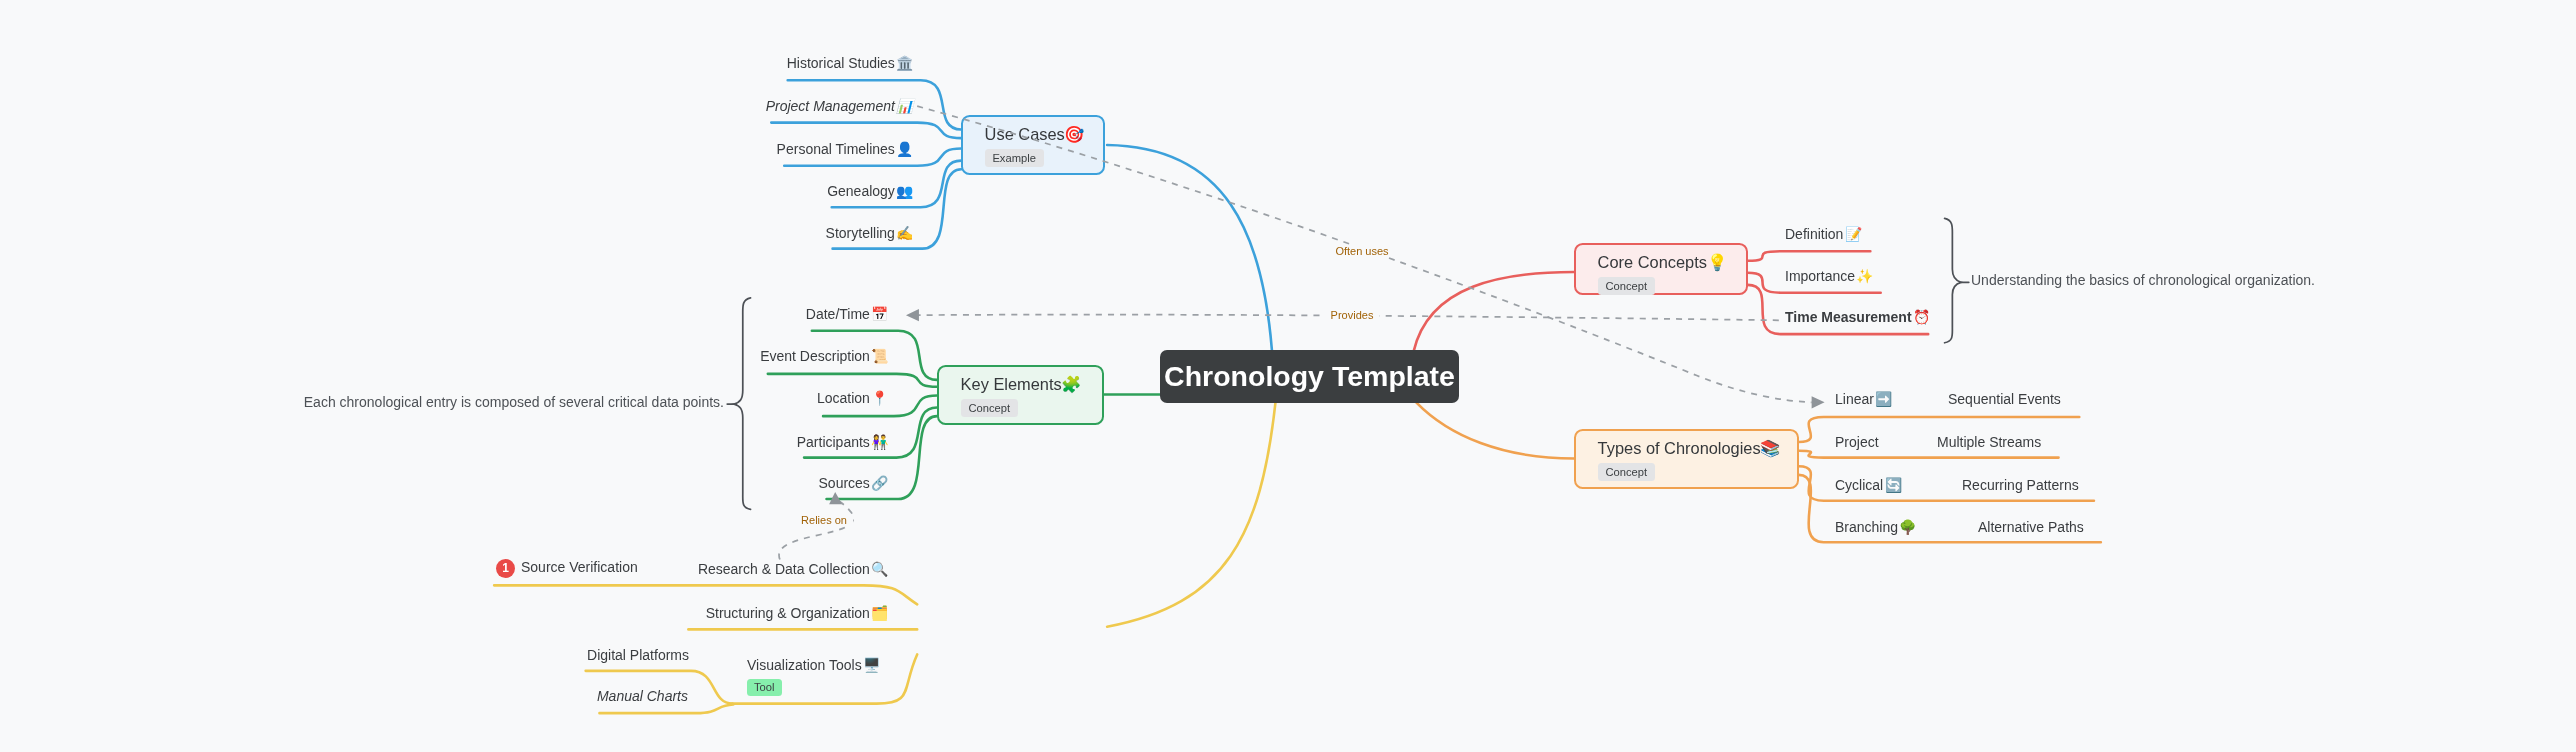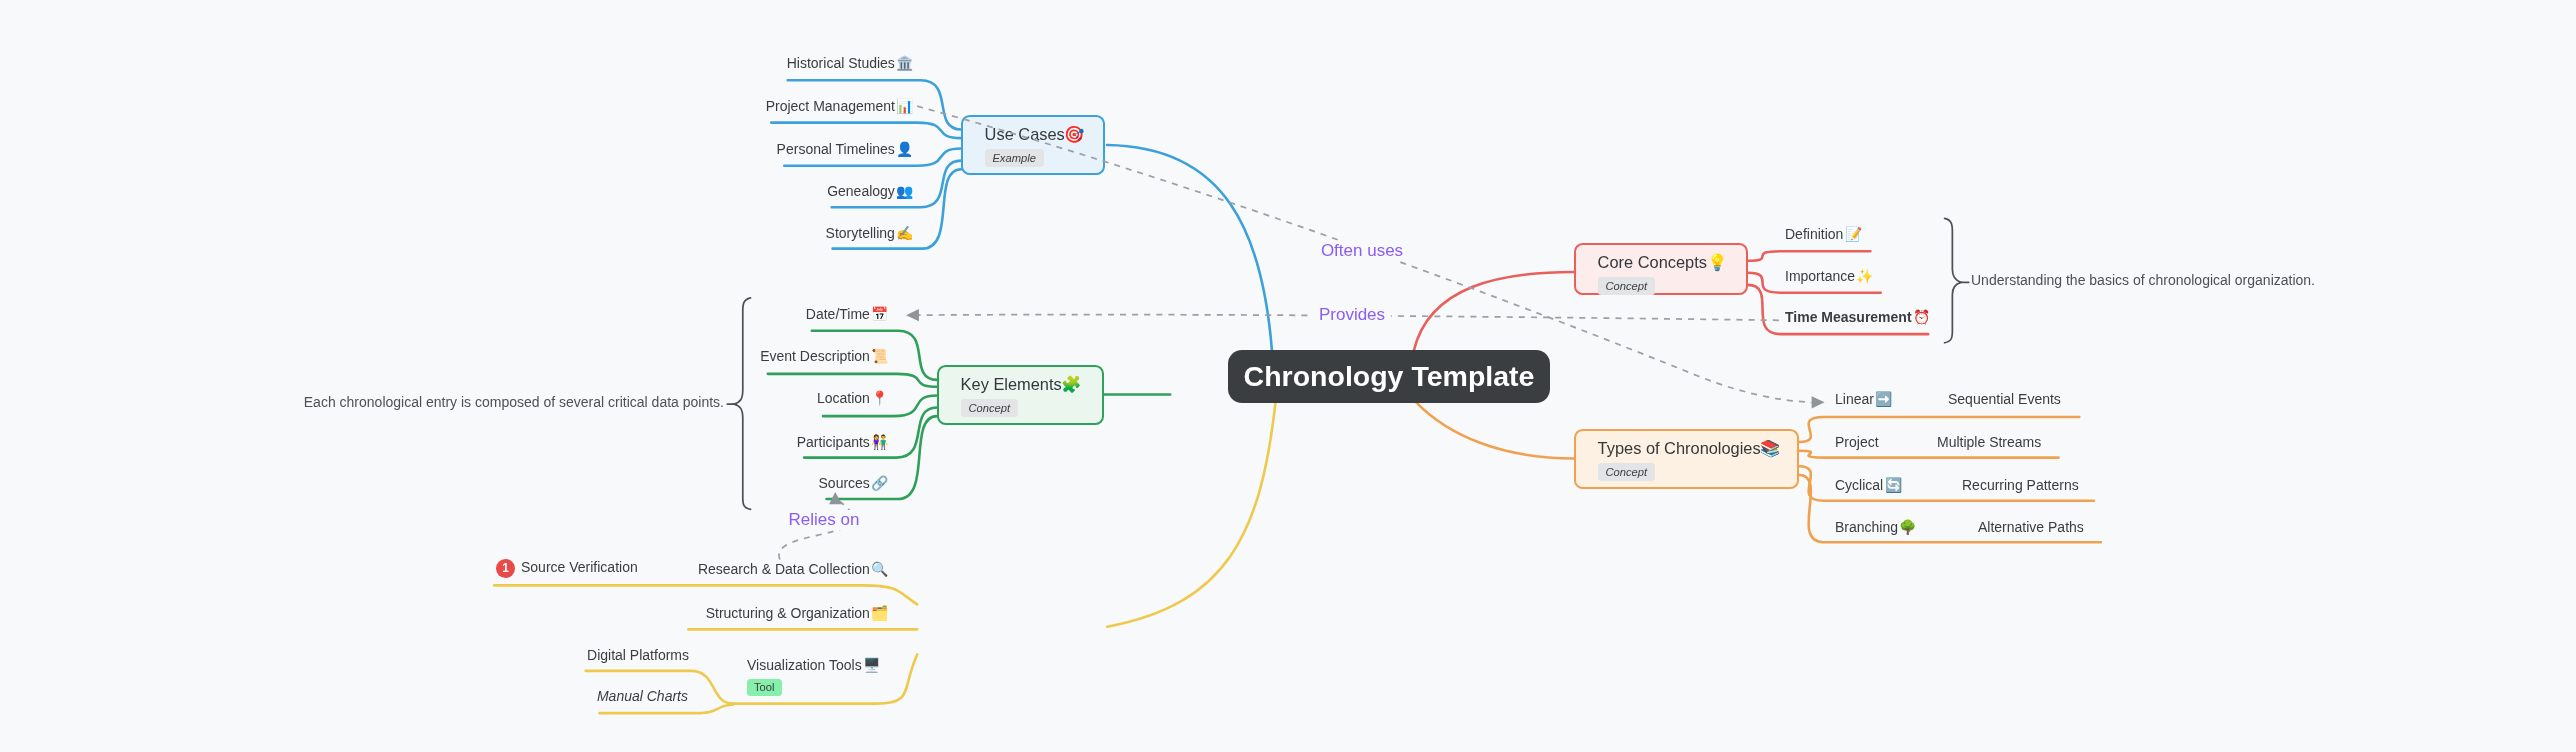--- a/index.html
+++ b/index.html
@@ -3,40 +3,40 @@
 <meta charset="utf-8">
 <style>
   html,body{margin:0;padding:0;}
   body{font-family:"Liberation Sans", sans-serif; background:#f8f9fa;}
   #canvas{position:relative; width:2576px; height:752px; background:#f8f9fa; overflow:hidden;}
   svg.layer{position:absolute; left:0; top:0; pointer-events:none;}
 
   .node{position:absolute; box-sizing:border-box; border-radius:8.6px; padding:7.8px 10.4px 7px 21.6px;}
   .node .ttl{font-size:16.4px; color:#35383b; white-space:nowrap;}
   .node .badge{display:inline-block; margin-top:5.2px; font-size:11.2px; color:#3c4043;
-               background:#e3e4e6; border-radius:3.5px; padding:1.7px 7.8px; line-height:14.7px;font-style:italic;}
+               background:#e3e4e6; border-radius:3.5px; padding:1.7px 7.8px; line-height:14.7px;}
   .node-use-cases{background:#e8f2fb; border:2.2px solid #3ca1db;}
   .node-key-elements{background:#eaf6ee; border:2.2px solid #2fa05a;}
   .node-core-concepts{background:#fcecec; border:2.2px solid #e85f5c;}
   .node-types{background:#fdf1e3; border:2.2px solid #f0a14f;}
   .node-creation{background:#fdf9e5; border:2.2px solid #efc94e;}
 
-  .root{position:absolute; left:1228px; top:350px; width:322px; height:53px;
-        background:#3b3e40; border-radius:14px; display:flex; align-items:center; justify-content:center;}
+  .root{position:absolute; left:1160px; top:350px; width:299px; height:53px;
+        background:#3b3e40; border-radius:7px; display:flex; align-items:center; justify-content:center;}
   .root .ttl{color:#ffffff; font-weight:bold; font-size:28.5px; white-space:nowrap;}
 
   .leaf{position:absolute; font-size:14px; color:#3a3d40; white-space:nowrap; line-height:19px;}
   .leaf .ic{margin-left:1.7px;}
   .leaf.r{text-align:right;}
   .num-badge{display:inline-flex; width:19px; height:19px; border-radius:50%; background:#e94a47;
              color:#fff; font-size:12px; font-weight:bold; align-items:center; justify-content:center;
              margin-right:6px; vertical-align:middle;}
   .mini-badge{display:inline-block; font-size:11.2px; color:#3c4043; background:#86efac;
               border-radius:3.5px; padding:0.9px 7px; margin-top:4.3px; line-height:14.7px;}
-  .edge-label{position:absolute; transform:translate(-50%,-50%); font-size:17px; color:#8b5cf6;
+  .edge-label{position:absolute; transform:translate(-50%,-50%); font-size:11px; color:#a16207;
               background:#f8f9fa; padding:0 6px; white-space:nowrap;}
   .annotation{position:absolute; font-size:14px; color:#4d5156; white-space:nowrap; line-height:19px;}
 </style>
 </head>
 <body>
 
 <div id="canvas">
 
   <svg class="layer" width="2576" height="752" viewBox="0 0 2983 871">
 
@@ -109,21 +109,21 @@
     <span class="badge">Concept</span>
   </div>
 
   <div class="node node-types" style="left:1574px; top:429px; width:225px; height:60px;">
     <span class="ttl"><span>Types of Chronologies</span><span class="ic">📚</span></span><br>
     <span class="badge">Concept</span>
   </div>
 
 
   <div class="leaf r" style="right:1662px; top:54px;"><span>Historical Studies</span><span class="ic">🏛️</span></div>
-  <div class="leaf r" style="right:1662px; top:97px;"><span>Project Management</span><span class="ic">📊</span></div>
+  <div class="leaf r" style="right:1662px; top:97px;font-style:italic;"><span>Project Management</span><span class="ic">📊</span></div>
   <div class="leaf r" style="right:1662px; top:140px;"><span>Personal Timelines</span><span class="ic">👤</span></div>
   <div class="leaf r" style="right:1662px; top:182px;"><span>Genealogy</span><span class="ic">👥</span></div>
   <div class="leaf r" style="right:1662px; top:224px;"><span>Storytelling</span><span class="ic">✍️</span></div>
 
   <div class="leaf r" style="right:1687px; top:305px;text-align:right;"><span>Date/Time</span><span class="ic">📅</span></div>
   <div class="leaf r" style="right:1687px; top:347px;"><span>Event Description</span><span class="ic">📜</span></div>
   <div class="leaf r" style="right:1687px; top:389px;"><span>Location</span><span class="ic">📍</span></div>
   <div class="leaf r" style="right:1687px; top:433px;"><span>Participants</span><span class="ic">👫</span></div>
   <div class="leaf r" style="right:1687px; top:474px;"><span>Sources</span><span class="ic">🔗</span></div>
 

